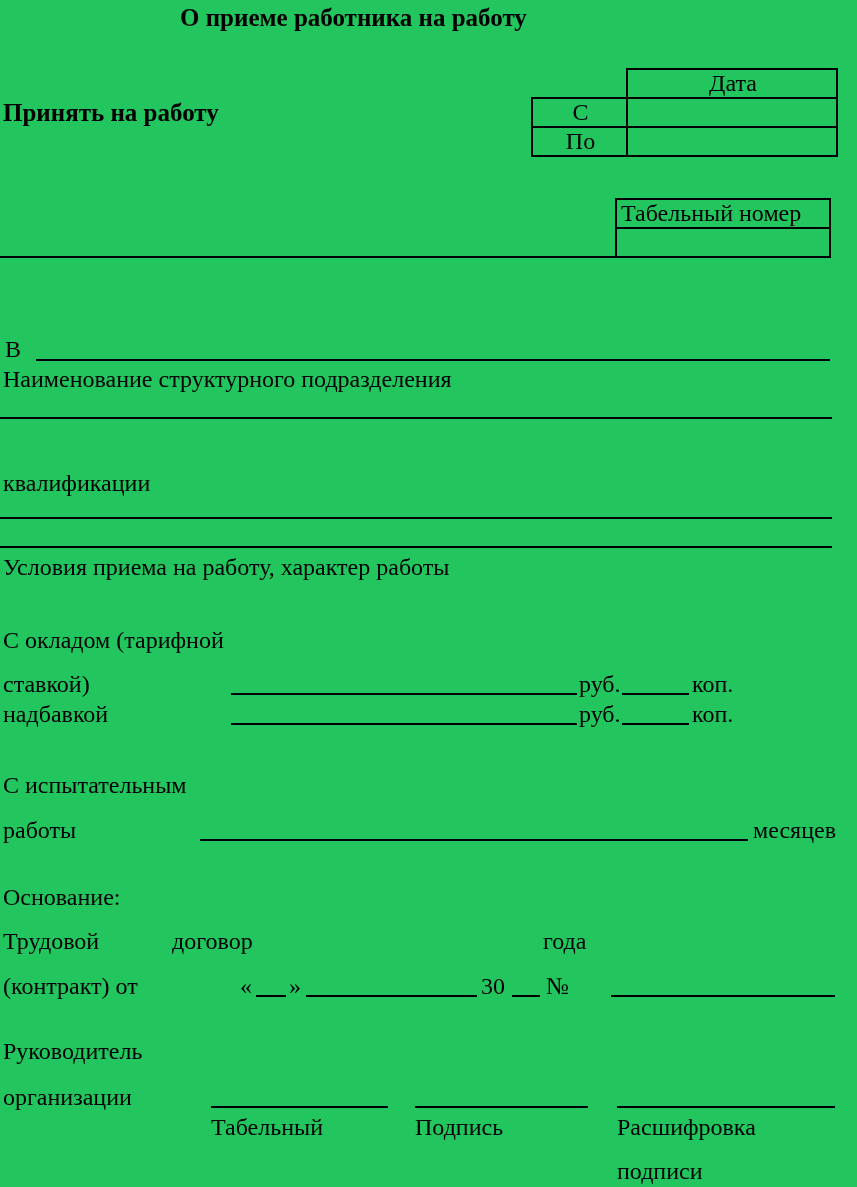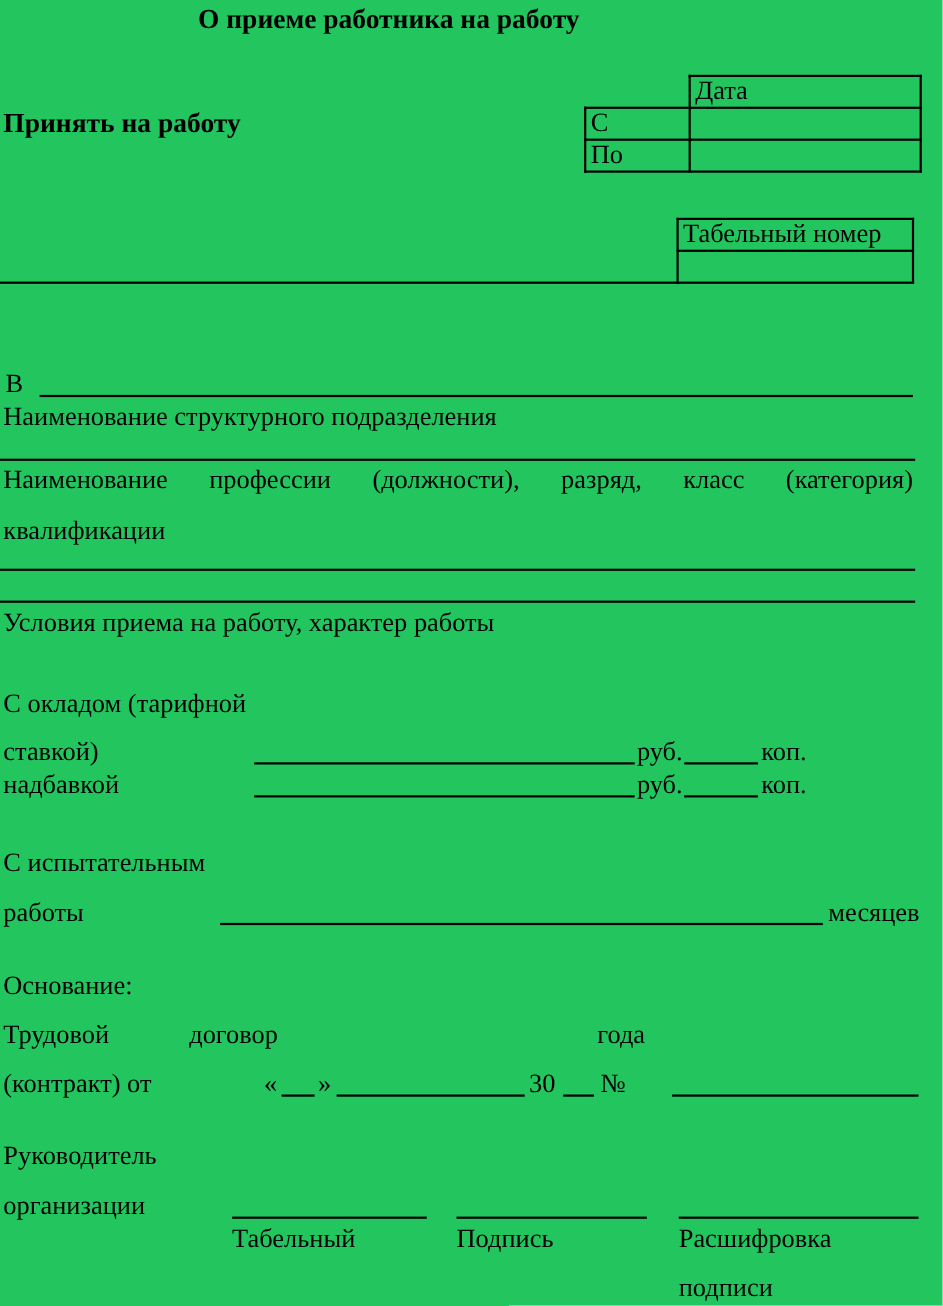--- a/index.html
+++ b/index.html
@@ -33,21 +33,21 @@
   }
   .tbl td.nb { border: none; }
 </style>
 </head>
 <body>
 
 <div class="page">
 
   <div class="t bold" style="left:180px; top:4px;">О приеме работника на работу</div>
 
-  <table class="tbl" style="left:531px; top:68px;">
+  <table class="tbl" style="left:531px; top:68px;text-align:center;">
     <tbody>
       <tr>
         <td class="nb" style="width:88px;"></td>
         <td style="width:202px;">Дата</td>
       </tr>
       <tr>
         <td>С</td>
         <td></td>
       </tr>
       <tr>
@@ -70,21 +70,20 @@
     </tbody>
   </table>
 
   <div class="rule" style="left:0; top:256px; width:617px;"></div>
 
   <div class="t" style="left:5px; top:336px;">В</div>
   <div class="rule" style="left:36px; top:359px; width:794px;"></div>
   <div class="t" style="left:3px; top:366px;">Наименование структурного подразделения</div>
 
   <div class="rule" style="left:0; top:417px; width:832px;"></div>
-  <div class="t just" style="left:3px; top:424px; width:827px;">Наименование профессии (должности), разряд, класс (категория)</div>
   <div class="t" style="left:3px; top:470px;">квалификации</div>
 
   <div class="rule" style="left:0; top:517px; width:832px;"></div>
   <div class="rule" style="left:0; top:546px; width:832px;"></div>
   <div class="t" style="left:3px; top:554px;">Условия приема на работу, характер работы</div>
 
   <div class="t" style="left:3px; top:627px;">С окладом (тарифной</div>
 
   <div class="t" style="left:3px; top:671px;">ставкой)</div>
   <div class="rule" style="left:231px; top:693px; width:346px;"></div>

